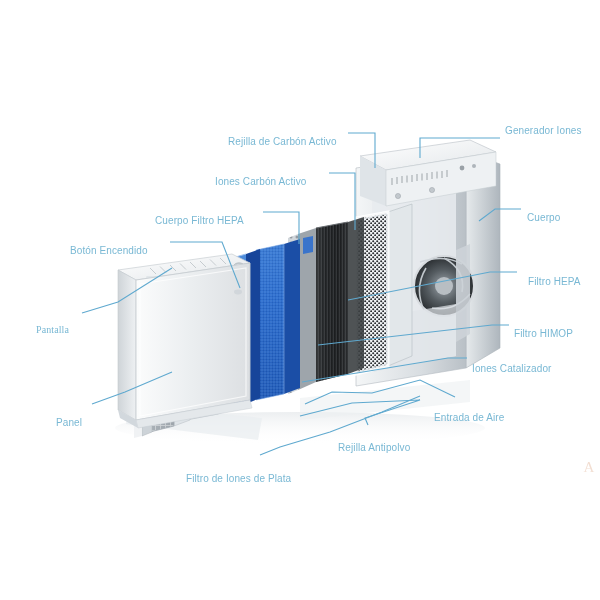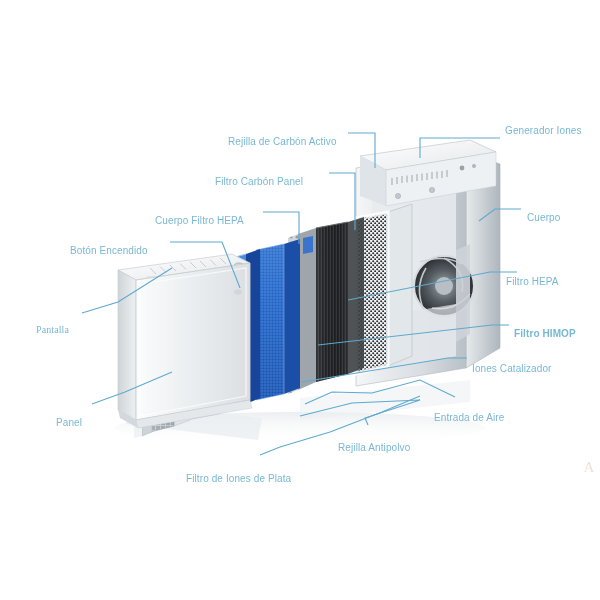--- a/index.html
+++ b/index.html
@@ -299,29 +299,29 @@
         <path d="M 509 325 L 492 325 L 318 345" stroke="#5fa9cf"></path>
         <path d="M 467 358 L 448 358 L 302 382" stroke="#5fa9cf"></path>
         <path d="M 455 397 L 420 380 L 372 393 L 332 392 L 305 404" stroke="#5fa9cf"></path>
         <path d="M 368 425 L 365 418 L 420 400 L 352 403 L 300 416" stroke="#5fa9cf"></path>
         <path d="M 260 455 L 280 447 L 330 432 L 382 412 L 420 396" stroke="#5fa9cf"></path>
       </g>
   </svg>
 
   <div id="labels-layer">
       <div class="callout-label lbl-left" style="left: 228px; top: 127px; color: rgb(121, 184, 212);">Rejilla de Carbón Activo</div>
-      <div class="callout-label lbl-left" style="left: 215px; top: 167px; color: rgb(121, 184, 212);">Filtro Carbón Panel</div>
+      <div class="callout-label lbl-left" style="left: 215px; top: 167px; color: rgb(121, 184, 212);">Iones Carbón Activo</div>
       <div class="callout-label lbl-left" style="left: 155px; top: 206px; color: rgb(121, 184, 212);">Cuerpo Filtro HEPA</div>
       <div class="callout-label lbl-left" style="left: 70px; top: 236px; color: rgb(121, 184, 212);">Botón Encendido</div>
       <div class="callout-label lbl-left" style="left: 36px; top: 315px; color: rgb(121, 184, 212); font-family: Liberation Serif, serif;">Pantalla</div>
       <div class="callout-label lbl-left" style="left: 56px; top: 408px; color: rgb(121, 184, 212);">Panel</div>
       <div class="callout-label lbl-right" style="left: 505px; top: 116px; color: rgb(121, 184, 212);">Generador Iones</div>
       <div class="callout-label lbl-right" style="left: 527px; top: 203px; color: rgb(121, 184, 212);">Cuerpo</div>
-      <div class="callout-label lbl-right" style="left: 506px; top: 267px; color: rgb(121, 184, 212);">Filtro HEPA</div>
-      <div class="callout-label lbl-right" style="left: 514px; top: 319px; color: rgb(121, 184, 212); font-weight: bold;">Filtro HIMOP</div>
+      <div class="callout-label lbl-right" style="left: 528px; top: 267px; color: rgb(121, 184, 212);">Filtro HEPA</div>
+      <div class="callout-label lbl-right" style="left: 514px; top: 319px; color: rgb(121, 184, 212);">Filtro HIMOP</div>
       <div class="callout-label lbl-right" style="left: 472px; top: 354px; color: rgb(121, 184, 212);">Iones Catalizador</div>
       <div class="callout-label lbl-right" style="left: 434px; top: 403px; color: rgb(121, 184, 212);">Entrada de Aire</div>
       <div class="callout-label lbl-right" style="left: 338px; top: 433px; color: rgb(121, 184, 212);">Rejilla Antipolvo</div>
       <div class="callout-label lbl-right" style="left: 186px; top: 464px; color: rgb(121, 184, 212);">Filtro de Iones de Plata</div>
     </div>
 
   <div id="watermark">A</div>
 </div>
 
 </body></html>

